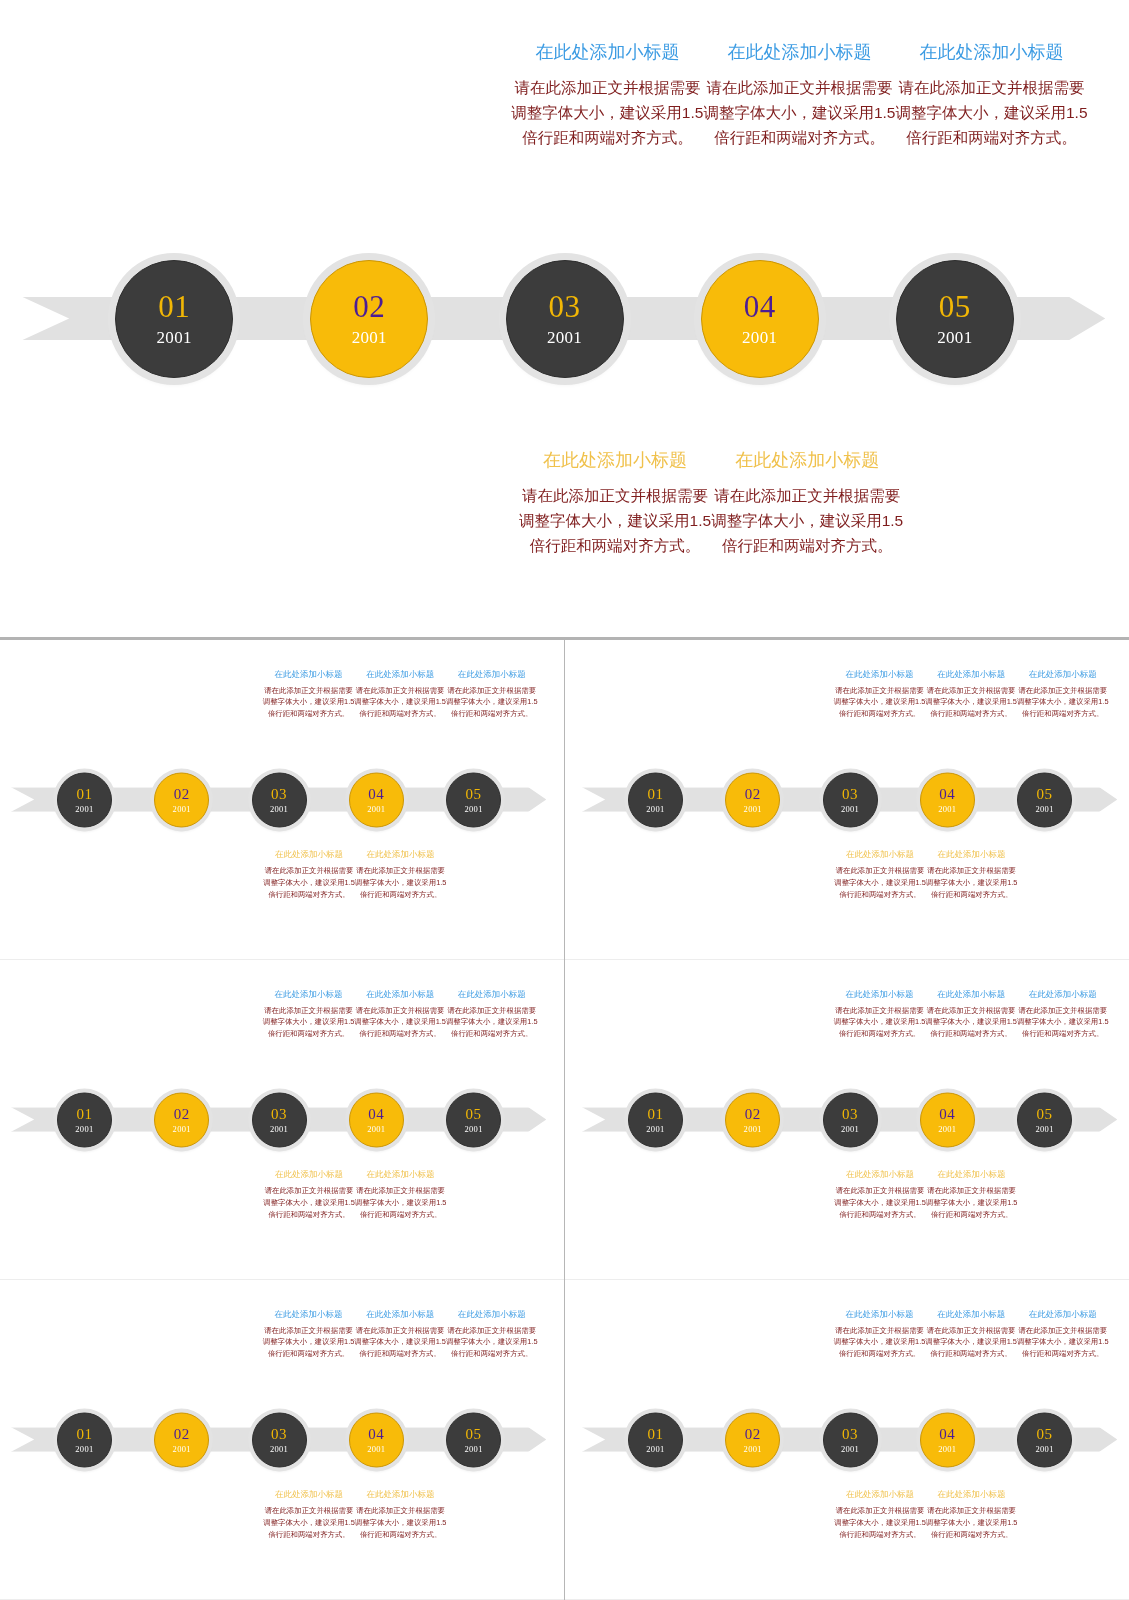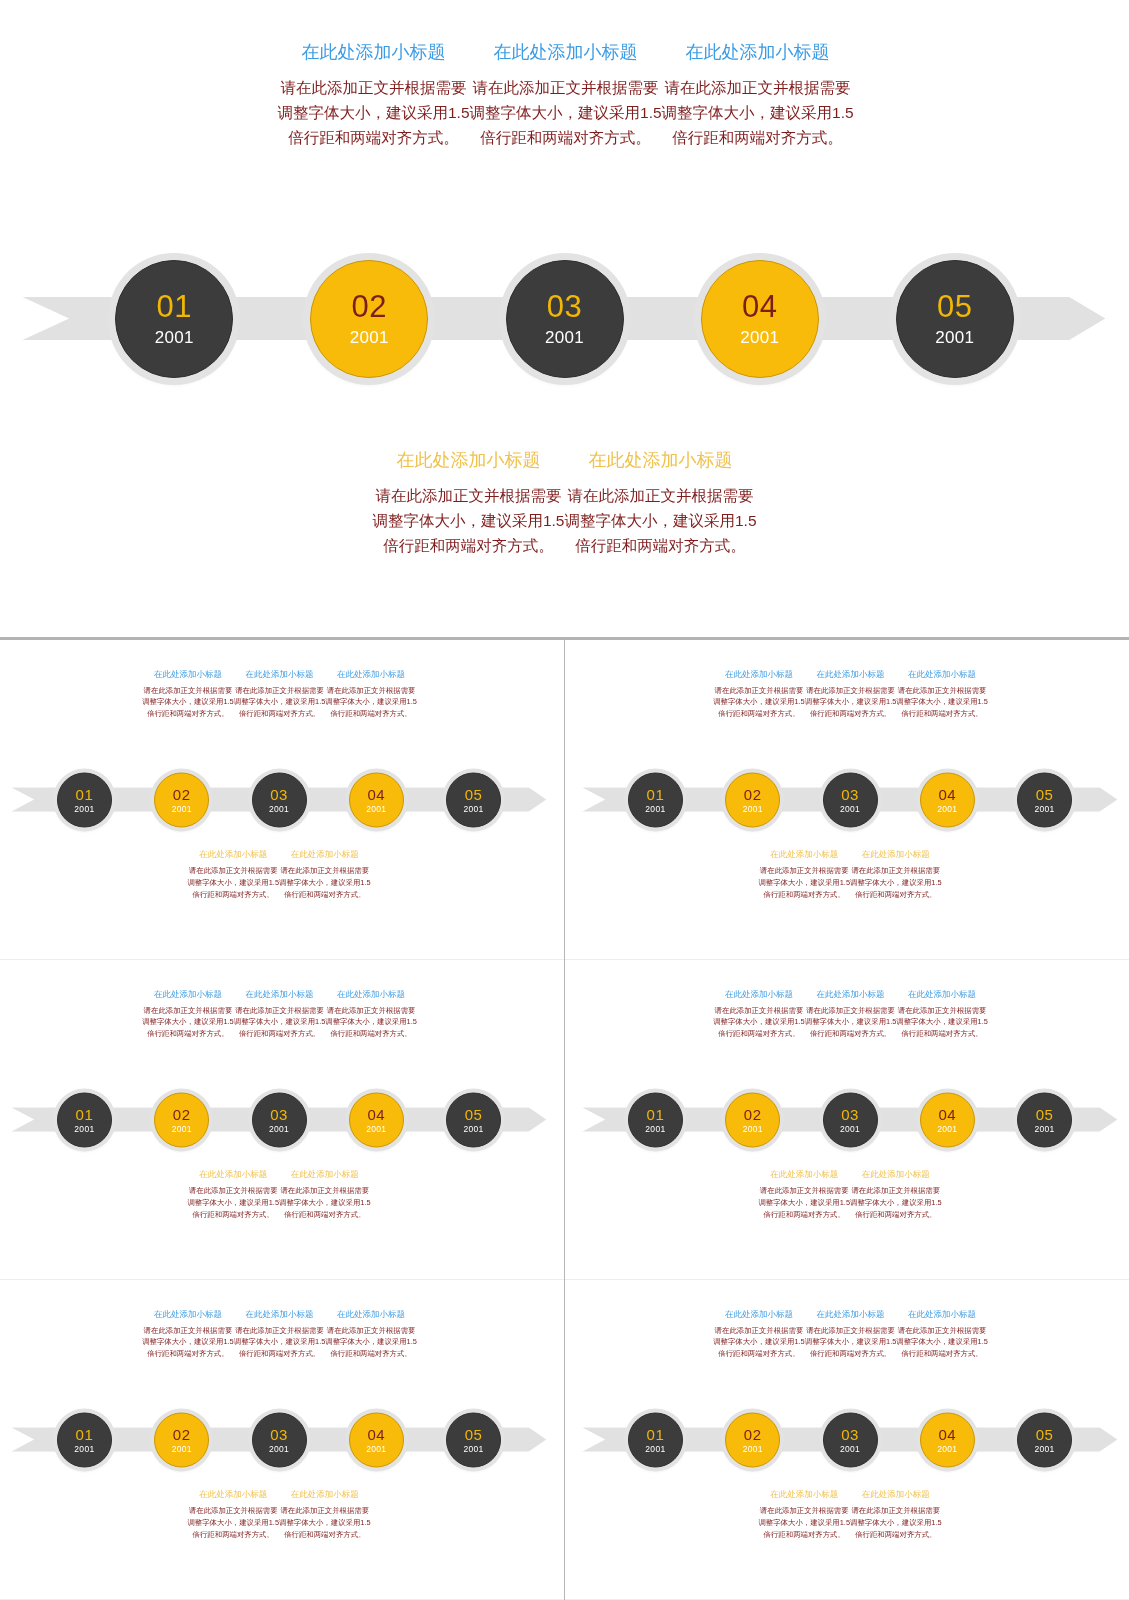--- a/index.html
+++ b/index.html
@@ -54,51 +54,52 @@
   .node {
     position: relative;
     width: var(--nodesize, 118px);
     height: var(--nodesize, 118px);
     border-radius: 50%;
     display: flex;
     flex-direction: column;
     align-items: center;
     justify-content: center;
     box-shadow: 0 0 0 7px #e3e3e3, 0 3px 7px rgba(0,0,0,0.22);
+    font-family: Liberation Serif, serif;
   }
   .node.dark {
     background: #3c3c3c;
     border: 1px solid #2e2e2e;
   }
   .node.gold {
     background: #f8bb09;
     border: 1px solid #cc9604;
   }
   .node .num {
     font-size: var(--numsize, 31px);
     line-height: 1;
     font-weight: 400;
     letter-spacing: .5px;
   }
   .node.dark .num { color: #f2b705; }
-  .node.gold .num { color: #7f1d1d; }
+  .node.gold .num { color: #4c1d95; }
   .node .year {
     margin-top: var(--yeargap, 7px);
     font-size: var(--yearsize, 17px);
     line-height: 1;
     color: #ffffff;
     letter-spacing: .3px;
   }
 
   
   .txtblocks {
     position: absolute;
     left: 0; right: 0;
     display: flex;
-    justify-content: center;
+    justify-content: flex-end;
     padding: 0 3.3%;
   }
   .txtblocks.top { top: 6.5%; }
   .txtblocks.bottom { top: 70.5%; padding: 0 20%; }
 
   .txtblock {
     text-align: center;
     flex: 0 0 auto;
   }
   .txtblock .tb-title {

